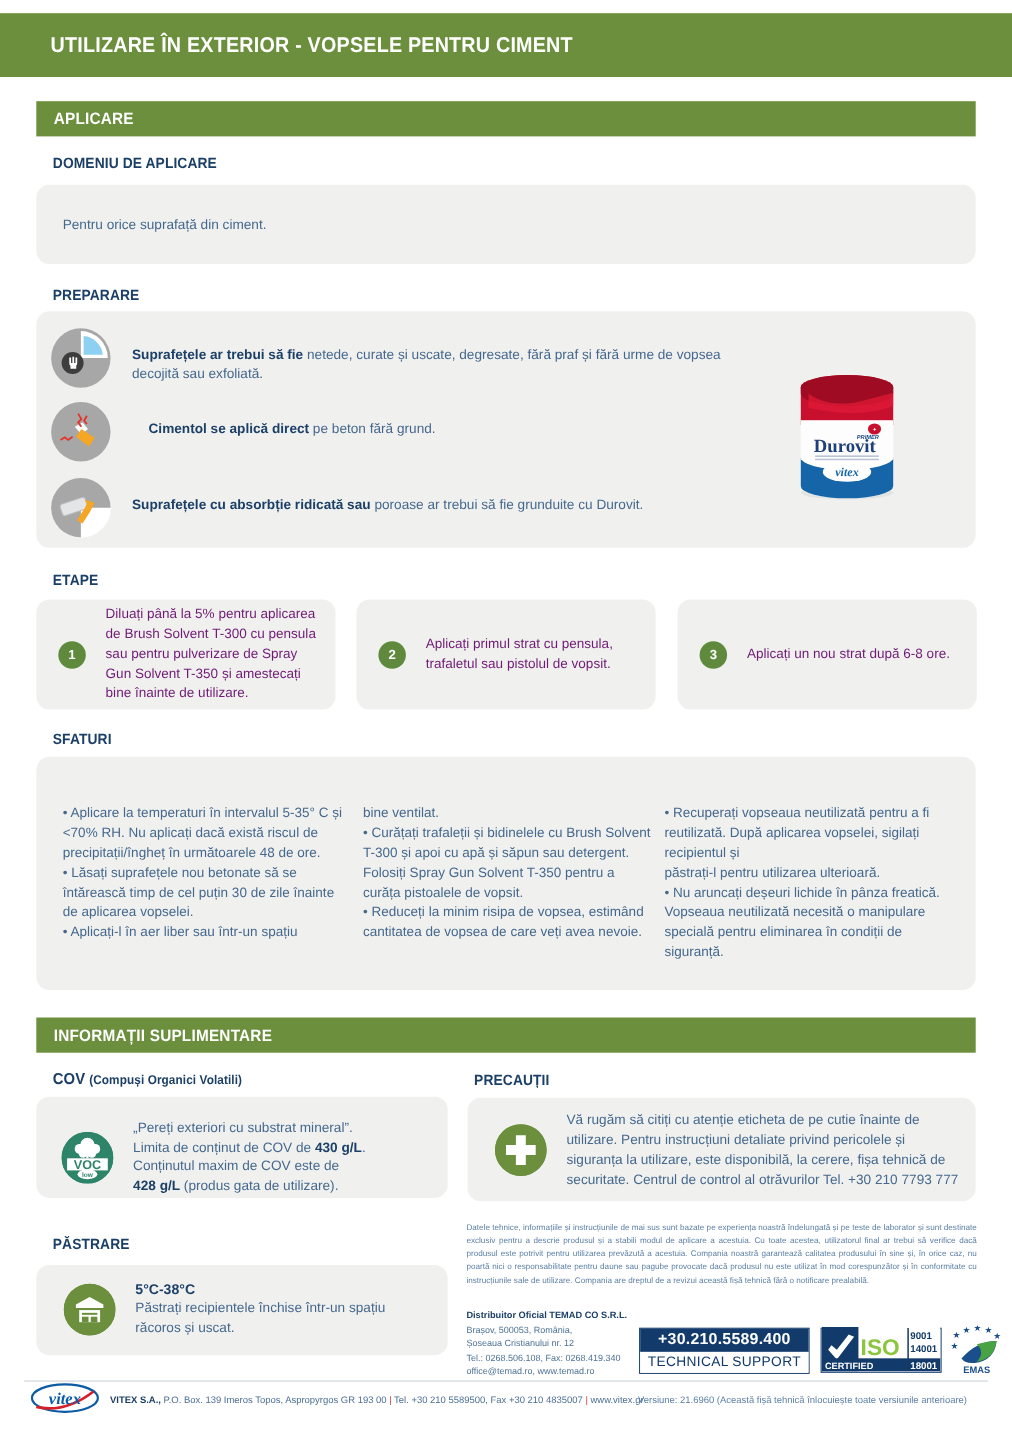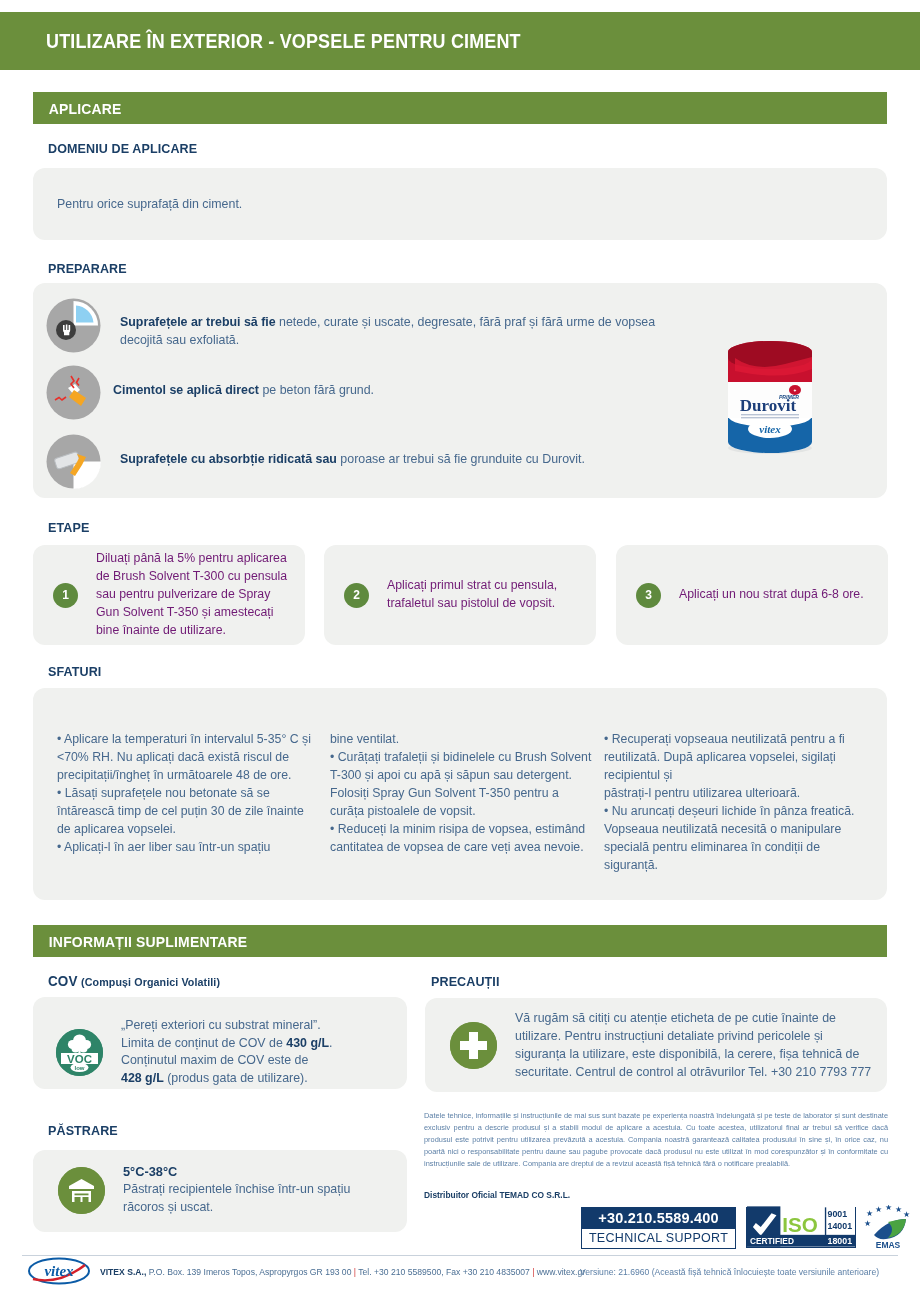--- a/index.html
+++ b/index.html
@@ -164,21 +164,21 @@
     <span class="prep-icon">
       <svg width="55" height="55" viewBox="0 0 55 55">
         <circle cx="27.5" cy="27.5" r="27" fill="#a7a7a7"></circle>
         <path d="M22 23 l7 -4 l5 6 l-6 5 z" fill="#ffffff"></path>
         <path d="M28 25 l12 8 l-5 8 l-12 -9 z" fill="#f5a623"></path>
         <path d="M25 11 l3 5 l-3 3 l3 4" stroke="#e8302a" stroke-width="1.6" fill="none"></path>
         <path d="M33 13 l-2.5 4.5 l2.5 3" stroke="#e8302a" stroke-width="1.6" fill="none"></path>
         <path d="M9 35 l4 -2.5 l3 2.5 l4 -3" stroke="#e8302a" stroke-width="1.6" fill="none"></path>
       </svg>
     </span>
-    <div style="margin-left:12px; padding-top:17px;" class="body-txt">
+    <div style="margin-left:34px; padding-top:17px;" class="body-txt">
       <b>Cimentol se aplică direct</b><span> pe beton fără grund.</span>
     </div>
   </div>
 
   <div class="prep-row" style="left:46px; top:434px; width:620px;">
     <span class="prep-icon">
       <svg width="55" height="55" viewBox="0 0 55 55">
         <circle cx="27.5" cy="27.5" r="27" fill="#a7a7a7"></circle>
         <path d="M27.5 55 A27.5 27.5 0 0 0 55 27.5 L27.5 27.5 Z" fill="#ffffff"></path>
         <rect x="9" y="21" width="24" height="11" rx="2.5" transform="rotate(-18 21 26)" fill="#e3e5e7" stroke="#b9bdc1" stroke-width="1"></rect>
@@ -298,20 +298,26 @@
       </svg>
     </span>
     <div style="margin-left:18px;">
       <div style="color:#1b3f66; font-size:12.8px; font-weight:bold; margin-bottom:2px;">5°C-38°C</div>
       <div class="body-txt" style="width:230px;">Păstrați recipientele închise într-un spațiu răcoros și uscat.</div>
     </div>
   </div>
 
   <div class="legal" style="left:424px; top:1110px; width:464px;">Datele tehnice, informațiile și instrucțiunile de mai sus sunt bazate pe experiența noastră îndelungată și pe teste de laborator și sunt destinate exclusiv pentru a descrie produsul și a stabili modul de aplicare a acestuia. Cu toate acestea, utilizatorul final ar trebui să verifice dacă produsul este potrivit pentru utilizarea prevăzută a acestuia. Compania noastră garantează calitatea produsului în sine și, în orice caz, nu poartă nici o responsabilitate pentru daune sau pagube provocate dacă produsul nu este utilizat în mod corespunzător și în conformitate cu instrucțiunile sale de utilizare. Compania are dreptul de a revizui această fișă tehnică fără o notificare prealabilă.</div>
   <div class="dist-title" style="left:424px; top:1190px;">Distribuitor Oficial TEMAD CO S.R.L.</div>
+  <div class="dist-body" style="left:424px; top:1204px; width:180px;">
+    <div>Brașov, 500053, România,</div>
+    <div>Șoseaua Cristianului nr. 12</div>
+    <div>Tel.: 0268.506.108, Fax: 0268.419.340</div>
+    <div>office@temad.ro, www.temad.ro</div>
+  </div>
 
   <div class="tech-badge" style="left:581px; top:1207px;">
     <div class="phone">+30.210.5589.400</div>
     <div class="support">TECHNICAL SUPPORT</div>
   </div>
 
   <div class="iso-badge" style="left:746px; top:1207px;">
     <svg width="110" height="41" viewBox="0 0 110 41">
       <rect x="0" y="0" width="110" height="41" fill="#ffffff"></rect>
       <rect x="0" y="0" width="34" height="41" fill="#123a6b"></rect>

